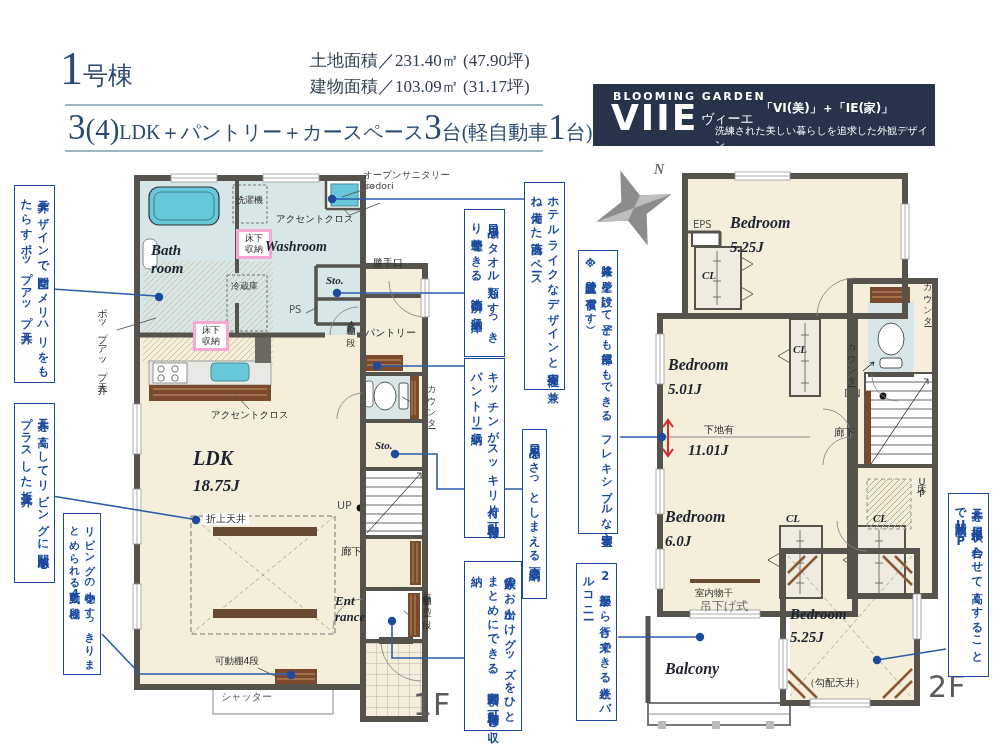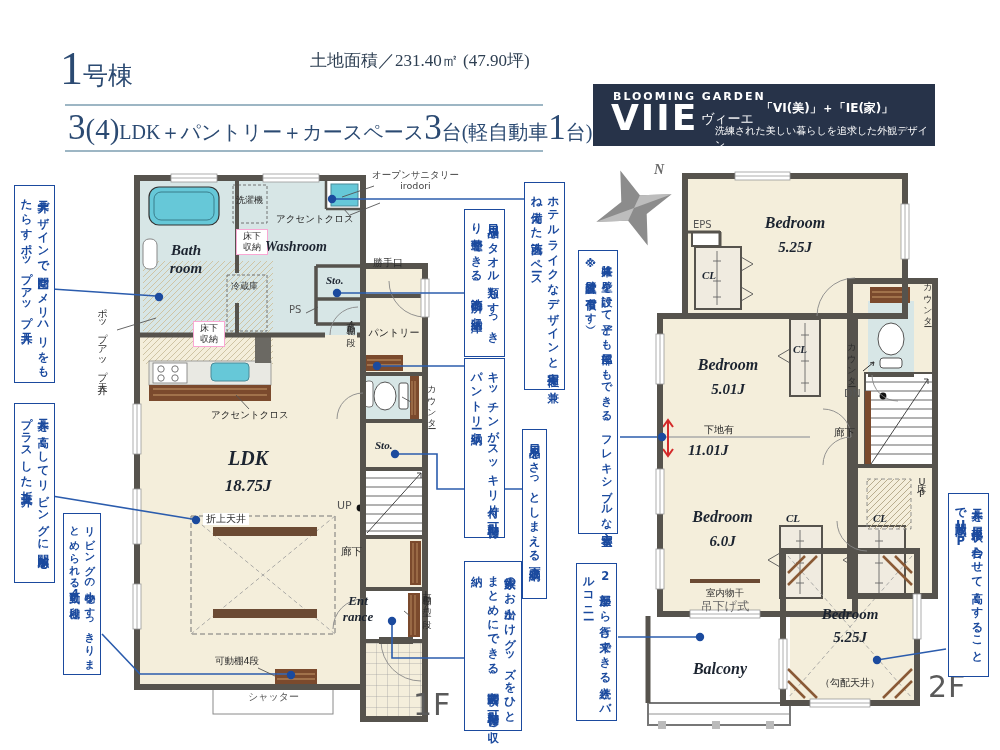--- a/index.html
+++ b/index.html
@@ -18,41 +18,42 @@
   .logo{background:#273349;color:#fff;}
   .logo .brand{position:absolute;left:20px;top:6px;font-size:11px;letter-spacing:2px;font-weight:bold;}
   .logo .name{position:absolute;left:18px;top:16px;font-size:36px;font-weight:bold;letter-spacing:2px;line-height:1;}
   .logo .kana{position:absolute;left:108px;top:26px;font-size:13px;}
   .logo .formula{position:absolute;left:168px;top:16px;font-size:12px;font-weight:bold;}
   .logo .tagline{position:absolute;left:122px;top:40px;font-size:10px;}
   
   .plbl{position:absolute;color:#2b2b2b;font-size:10px;line-height:1.2;white-space:pre-line;}
   .serif{font-family:"Liberation Serif","DejaVu Serif",serif;font-style:italic;font-weight:bold;color:#1c2430;}
   .vtext{writing-mode:vertical-rl;text-orientation:upright;letter-spacing:1px;line-height:1.1;}
-  .boxed{border:1px solid #f9a8d4;background:#fff;text-align:center;padding:1px 3px;}
+  .boxed{border:3px solid #f9a8d4;background:#fff;text-align:center;padding:1px 3px;}
   .whitebg{background:#fff;padding:0 3px;}
-  .ctr{text-align:center;}
+  .ctr{text-align:left;}
   .flbl{color:#5a5a5a;font-size:30px;letter-spacing:1px;}
   
   .callout{position:absolute;writing-mode:vertical-rl;text-orientation:upright;
     border:1.5px solid #1b4a9e;color:#1b4a9e;background:#fff;font-weight:bold;
     font-size:11.5px;line-height:1.45;letter-spacing:1.5px;padding:5px 3px;z-index:6;}
   .footer{color:#3a3a3a;font-size:16.5px;}
   svg{display:block;}
 </style>
 </head>
 <body>
 
 <div id="page">
 
   <div class="abs bno" style="left:60px;top:10px;">
     <span class="big">1</span><span class="suf">号棟</span>
   </div>
   <div class="abs areas" style="left:310px;top:12px;">
     <div>土地面積／231.40㎡ (47.90坪)</div>
+    <div>建物面積／103.09㎡ (31.17坪)</div>
   </div>
   <div class="rule" style="left:65px;top:68px;width:478px;"></div>
   <div class="abs planline" style="left:68px;top:72px;">
     <span class="lg">3</span><span class="pr">(4)</span><span class="md">LDK＋パントリー＋カースペース</span><span class="lg">3</span><span class="md">台</span><span class="md">(軽自動車</span><span class="lg">1</span><span class="md">台)</span>
   </div>
   <div class="rule" style="left:65px;top:114px;width:478px;"></div>
 
   <div class="abs logo" style="left:593px;top:48px;width:342px;height:62px;">
     <div class="brand">BLOOMING GARDEN</div>
     <div class="name">VIIE</div>

